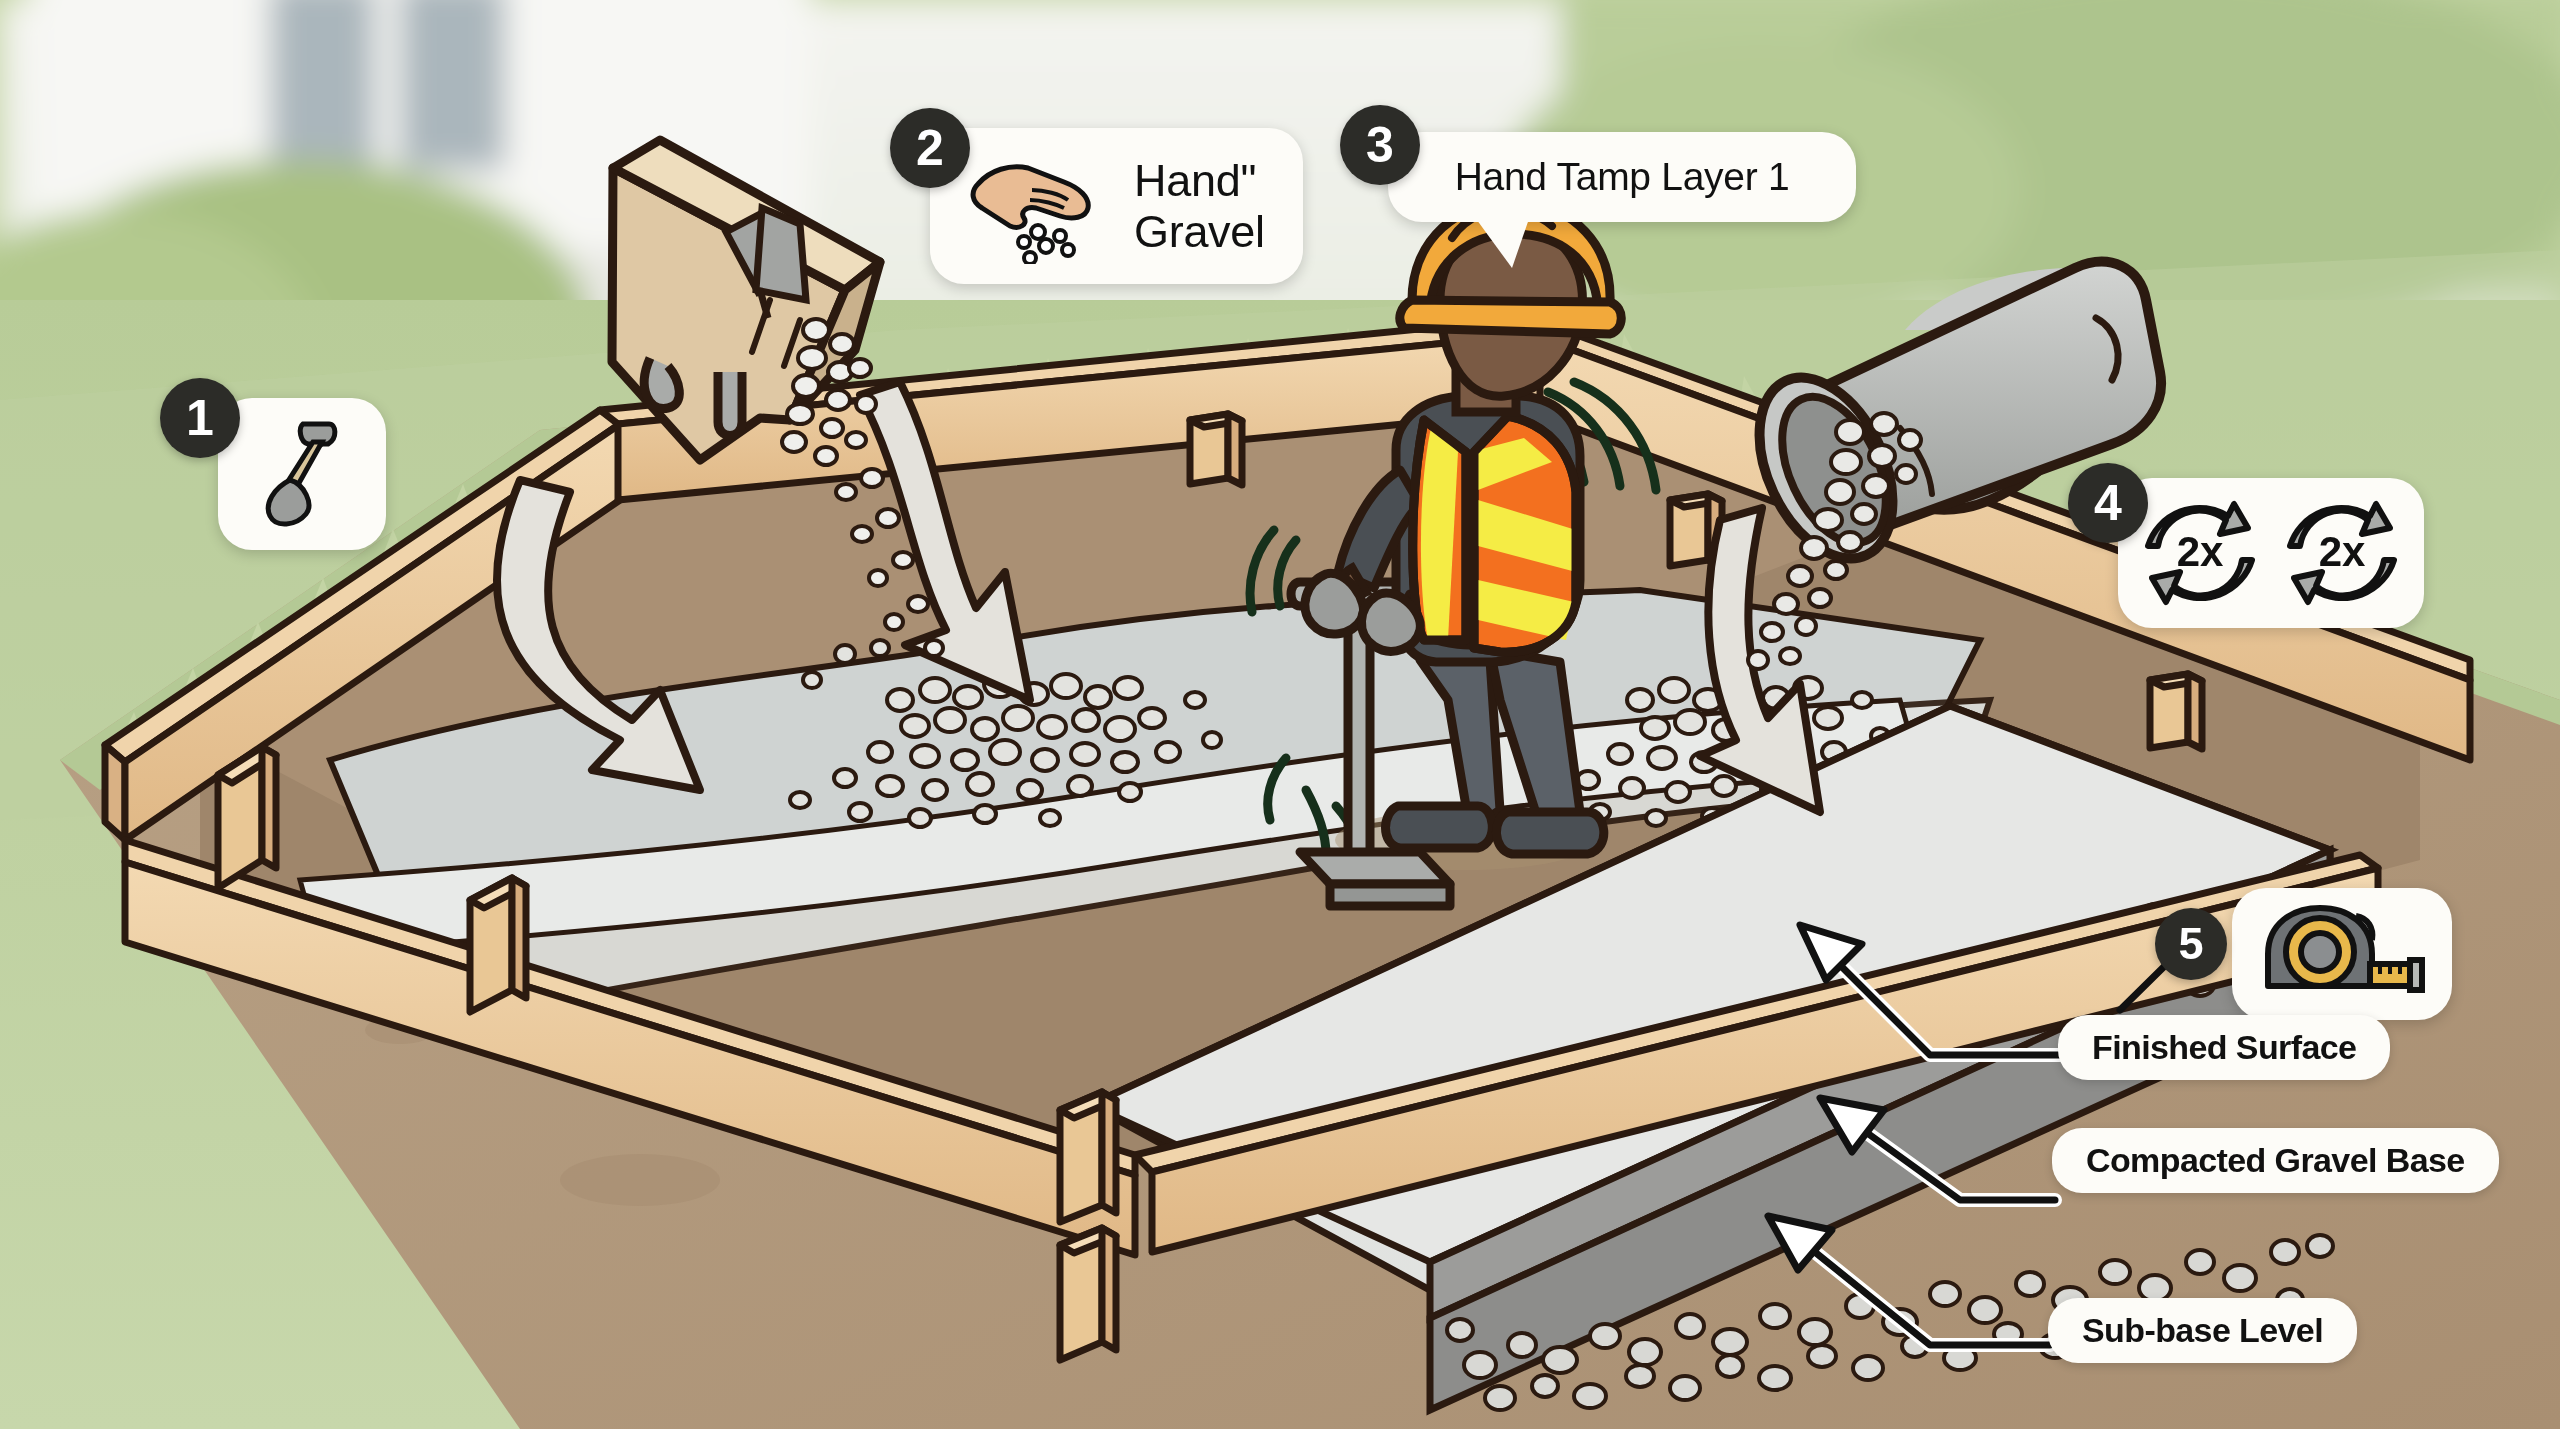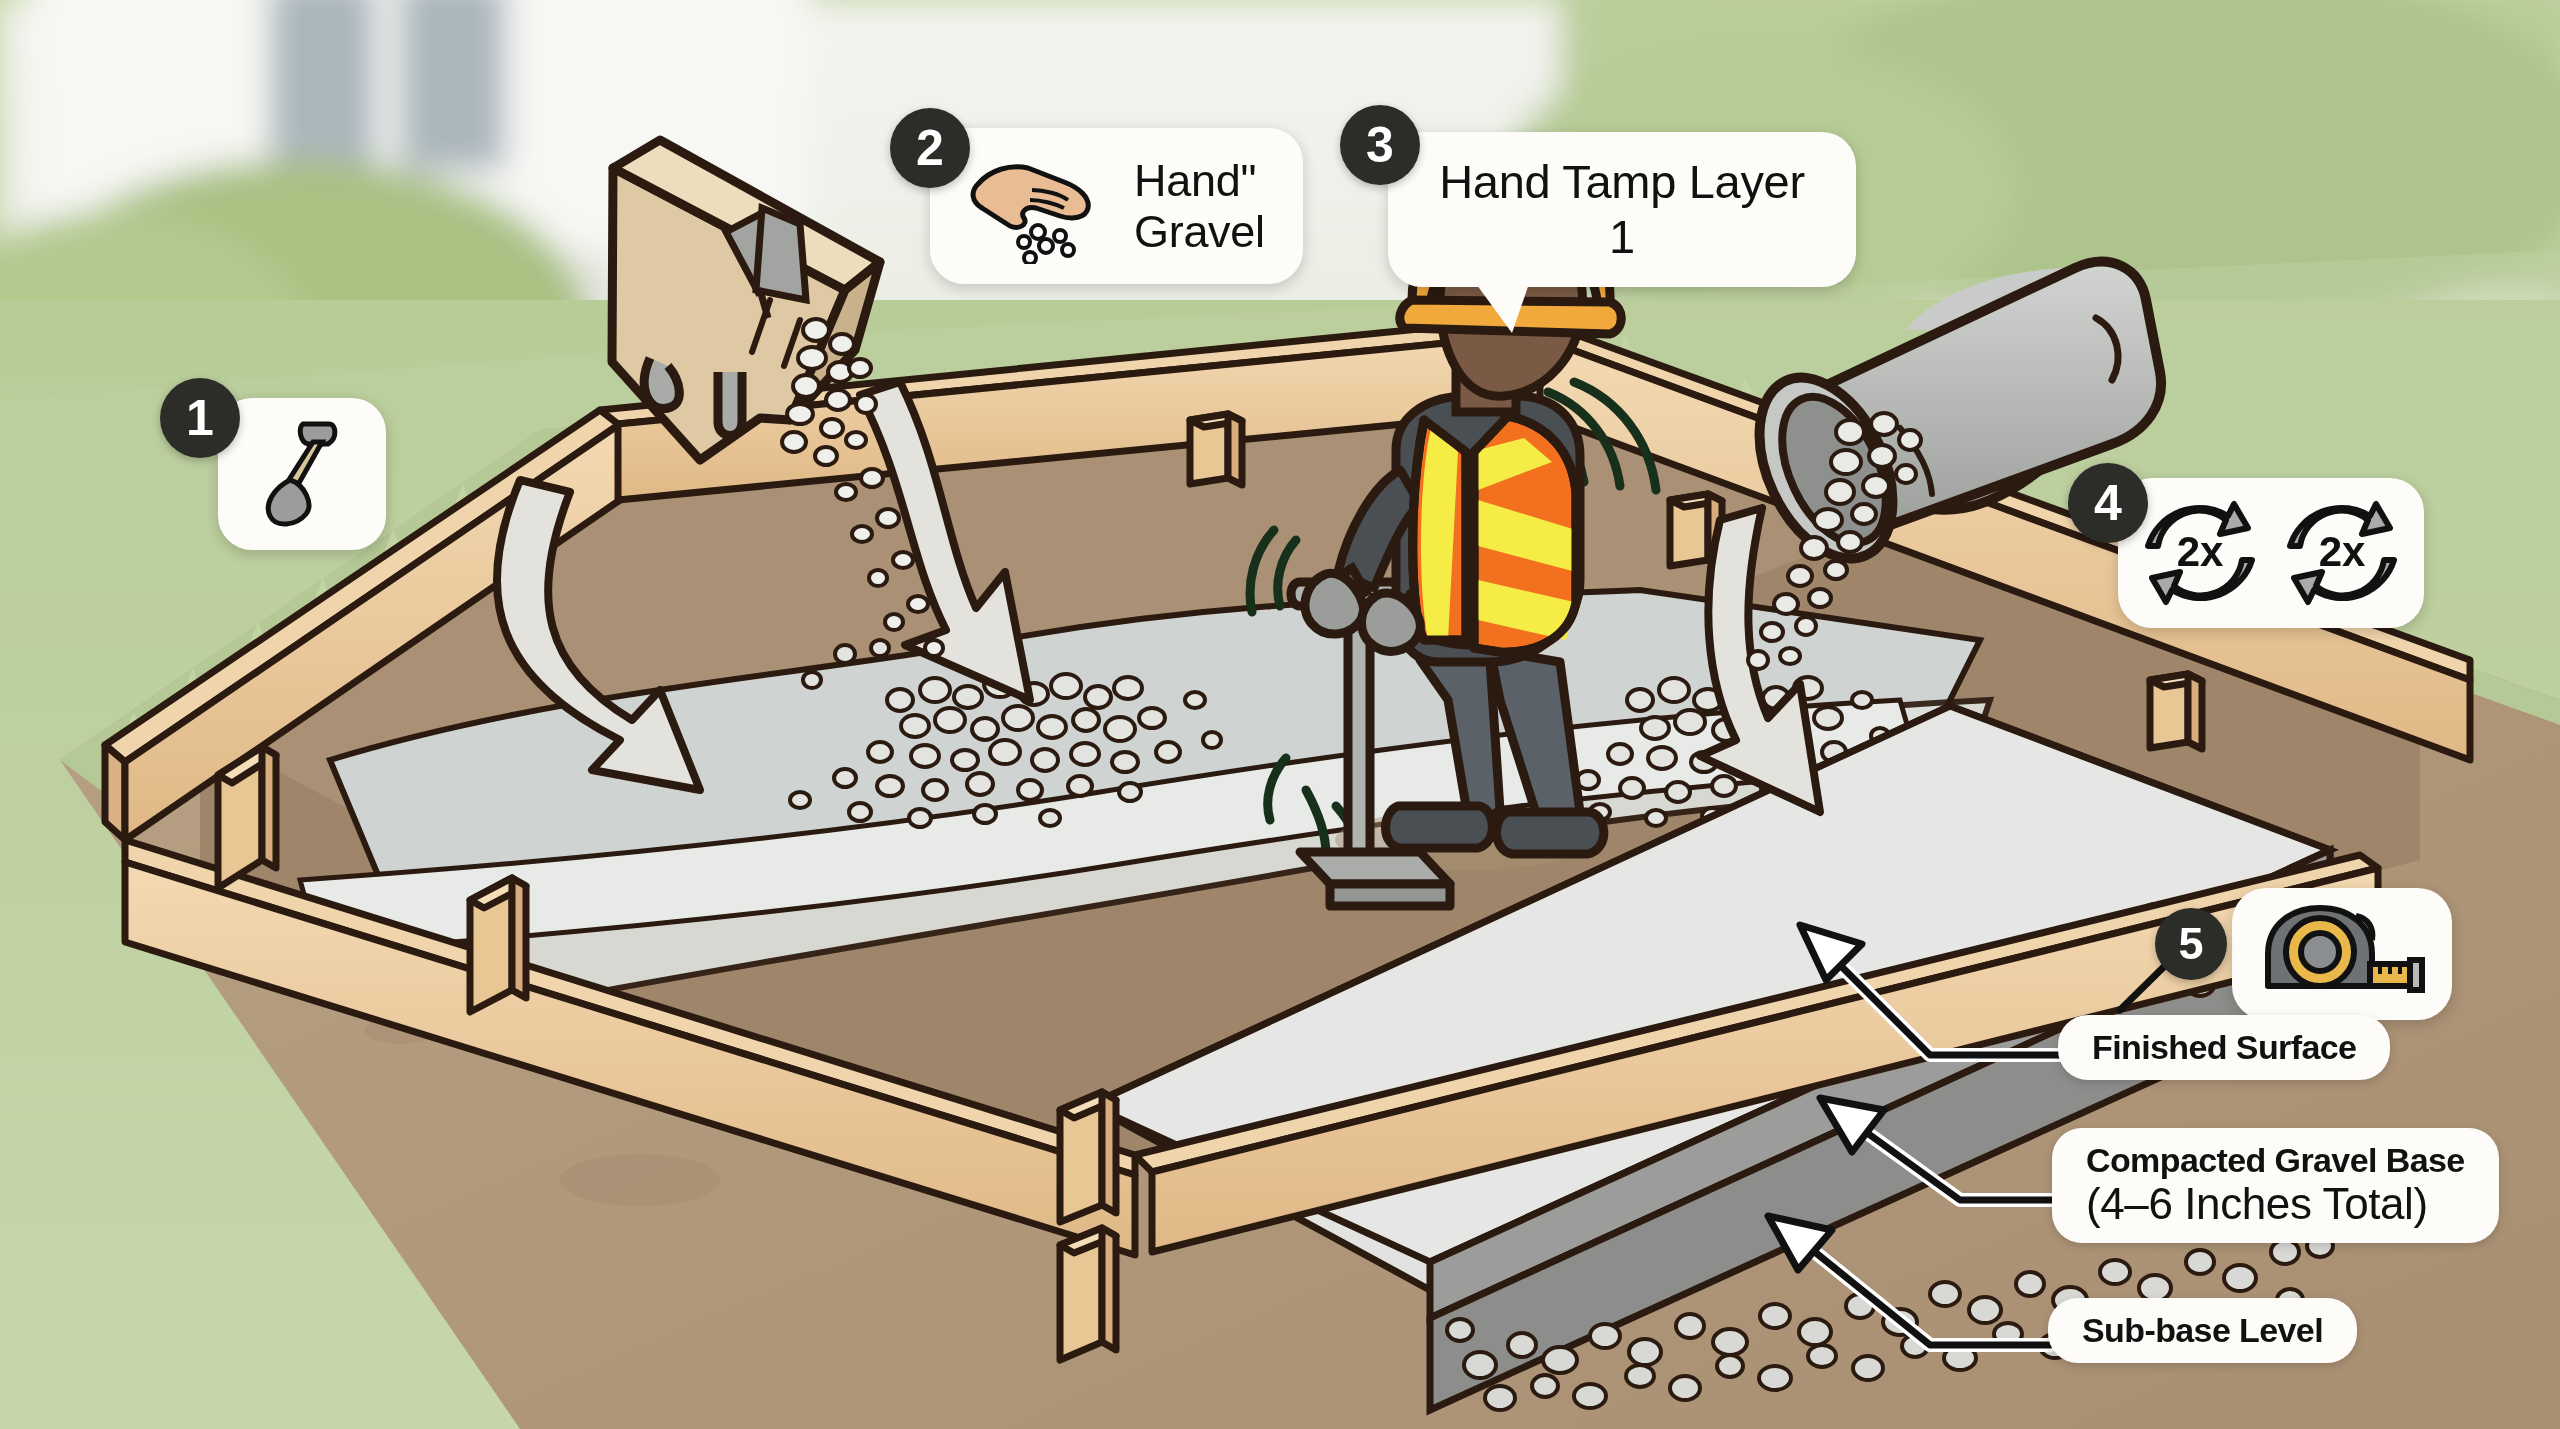--- a/index.html
+++ b/index.html
@@ -23,21 +23,21 @@
     letter-spacing:-.3px;white-space:pre-line;
   }
   .chip.icononly{padding:16px 22px;}
 
   
   .bubble{
     position:absolute;background:#fdfcf8;border-radius:34px;
     padding:22px 44px;box-shadow:0 4px 14px rgba(0,0,0,.18);
     z-index:40;text-align:center;
   }
-  .bubble .txt{color:#111;font-size:47px;line-height:1.18;letter-spacing:-.3px;}
+  .bubble .txt{color:#111;font-size:39px;line-height:1.18;letter-spacing:-.3px;}
   .bubble:after{
     content:"";position:absolute;left:86px;bottom:-46px;
     width:0;height:0;border-left:38px solid transparent;
     border-right:18px solid transparent;border-top:52px solid #fdfcf8;
   }
 
   
   .badge{
     position:absolute;width:80px;height:80px;border-radius:50%;
     background:#2c2c28;color:#fff;display:flex;align-items:center;
@@ -637,20 +637,19 @@
       </g>
     </svg>
   </div>
 
   <div class="legend" style="left:2058px;top:1015px;">
     <div class="l1">Finished Surface</div>
   </div>
 
   <div class="legend" style="left:2052px;top:1128px;">
     <div class="l1">Compacted Gravel Base</div>
-    <div class="l2">(4–6 Inches Total)</div>
   </div>
 
   <div class="legend" style="left:2048px;top:1298px;">
     <div class="l1">Sub-base Level</div>
   </div>
 
 </div>
 
 </body></html>

